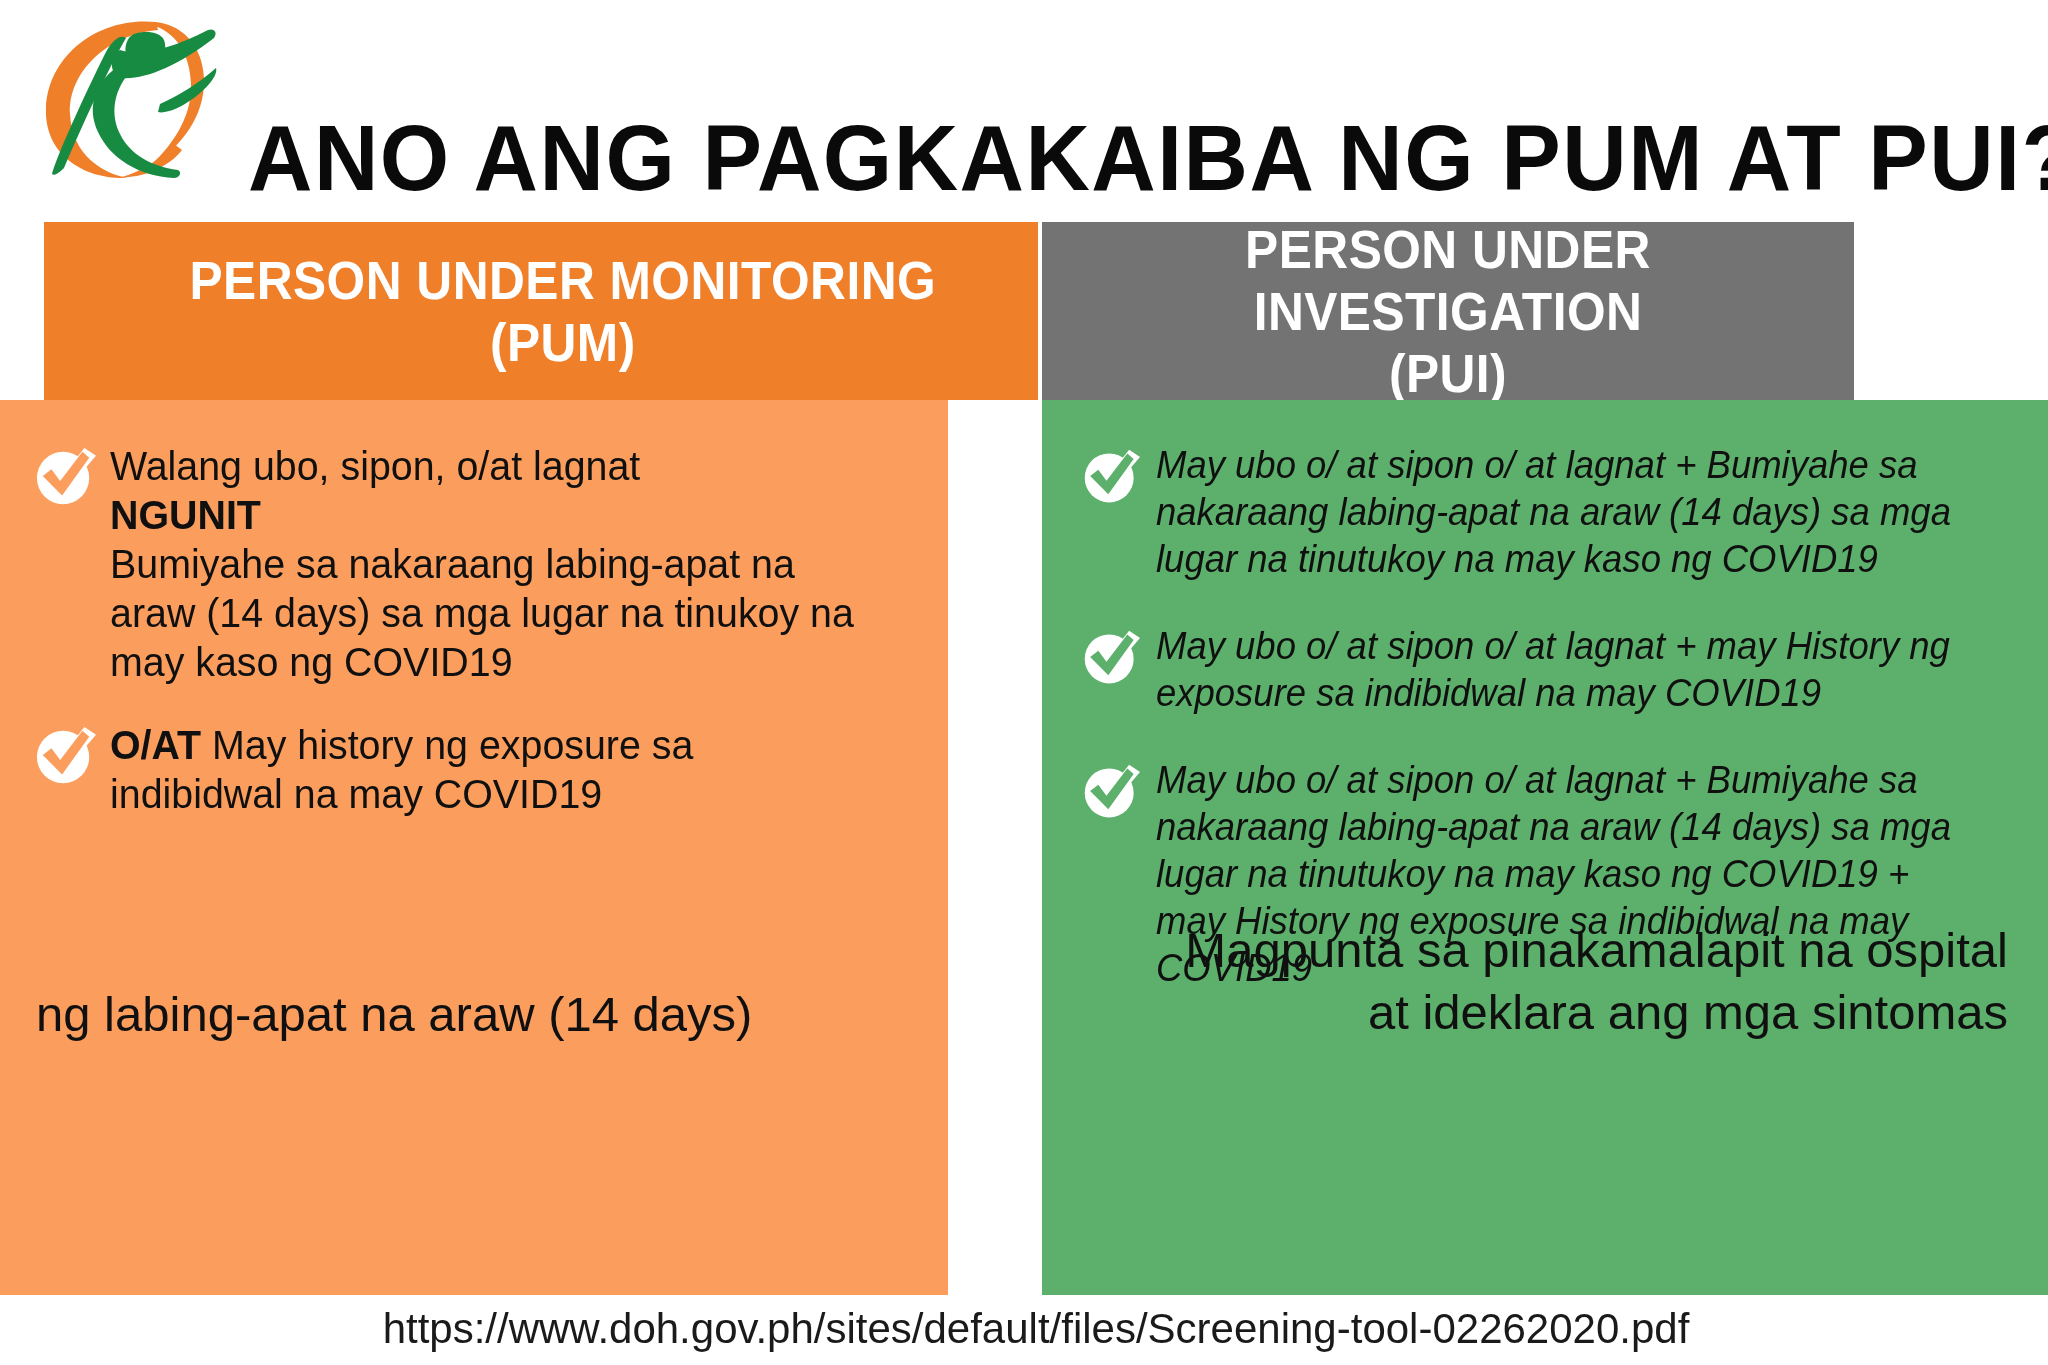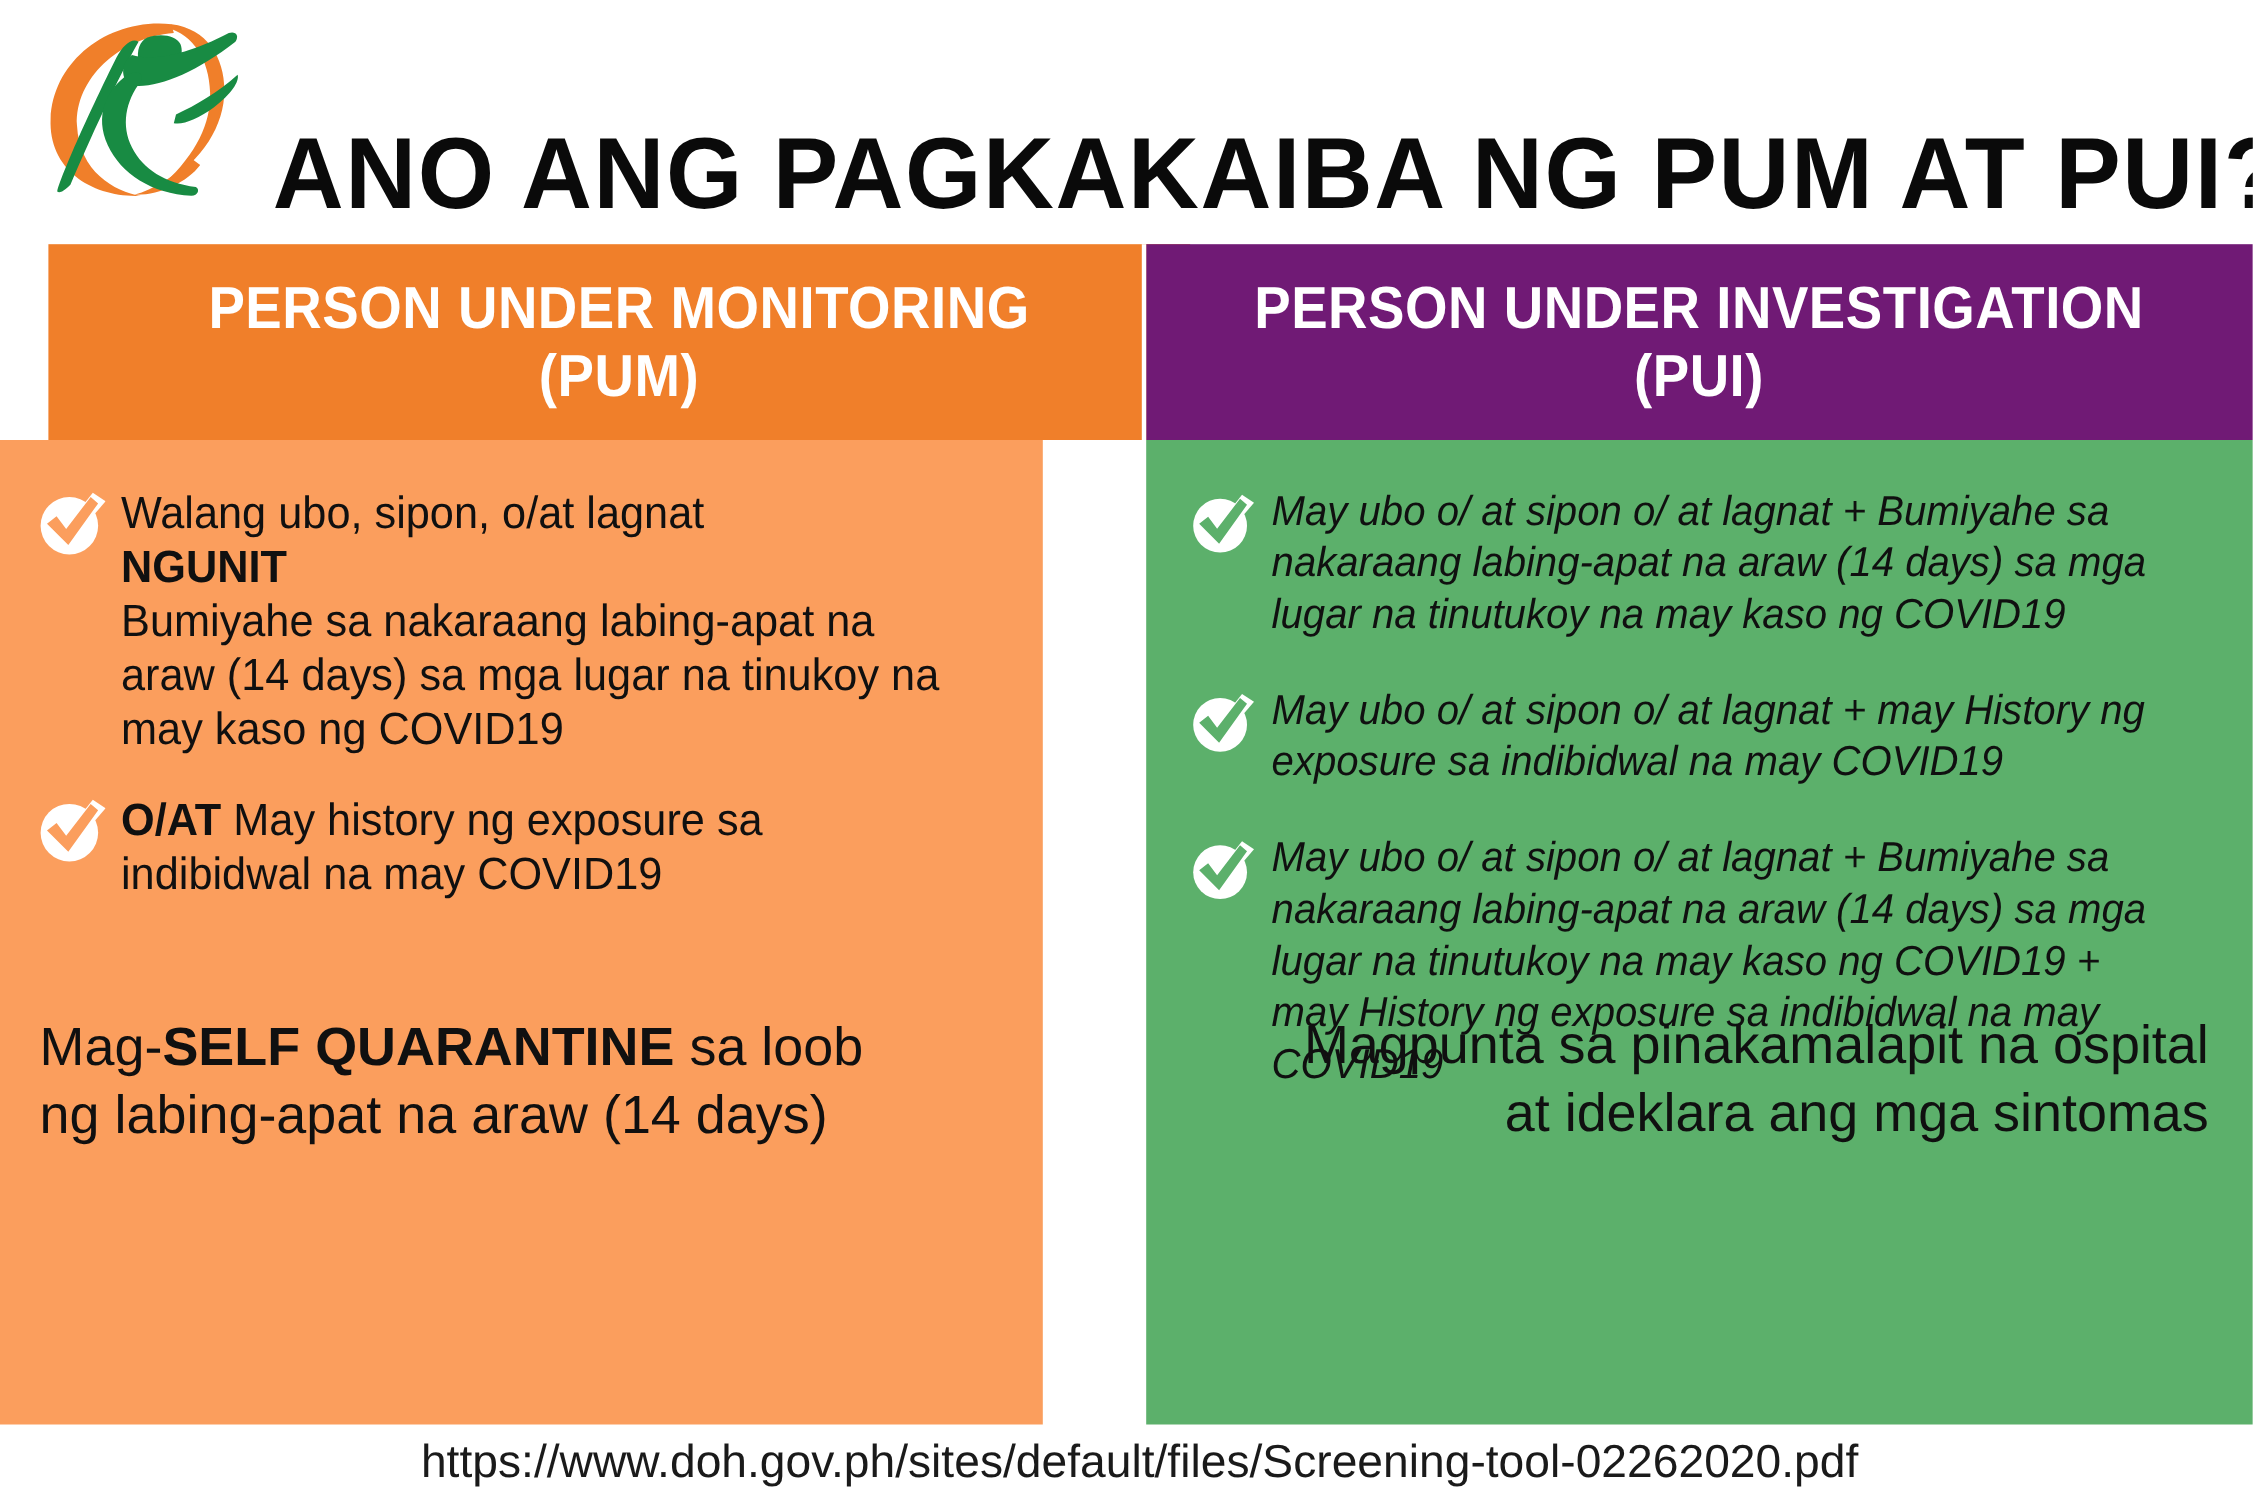--- a/index.html
+++ b/index.html
@@ -64,22 +64,22 @@
     box-sizing: border-box;
   }
   .band-left {
     left: 0;
     width: 1038px;
     background: #F07F2A;
     margin-left: 44px;
   }
   .band-right {
     left: 1042px;
-    width: 1006px;
-    background: #701a75;
+    width: 812px;
+    background: #737373;
   }
   .band-title {
     color: #ffffff;
     font-size: 54px;
     line-height: 62px;
     font-weight: bold;
     text-align: center;
     letter-spacing: 0.5px;
     font-family: "Liberation Sans Narrow", "Liberation Sans", sans-serif;
     transform: scaleX(0.92);
@@ -266,21 +266,20 @@
         <div class="bullet">
           <div class="check-icon"><svg viewBox="0 0 64 64" width="100%" height="100%">
               <circle cx="30" cy="33" r="27" fill="#ffffff"></circle>
               <path d="M52 2 L64 10 L40 38 L33 26 Z" fill="#ffffff"></path>
               <path d="M9 31 L18 24 L27 36 L50 6 L57 12 L29 51 Z" fill="#FB9E5D"></path>
             </svg></div>
           <div class="bullet-text"><b>O/AT </b><span>May history ng exposure sa indibidwal na may COVID19</span></div>
         </div>
       </div>
     <div class="callout callout-left" id="callout-pum">
-        <div><span>Mag-</span><b>SELF QUARANTINE</b><span> sa loob</span></div>
         <div><span>ng labing-apat na araw (14 days)</span></div>
       </div>
   </div>
 
   <div class="panel panel-right">
     <div class="bullets bullets-right" id="bullets-pui">
         <div class="bullet">
           <div class="check-icon"><svg viewBox="0 0 64 64" width="100%" height="100%">
               <circle cx="30" cy="33" r="27" fill="#ffffff"></circle>
               <path d="M52 2 L64 10 L40 38 L33 26 Z" fill="#ffffff"></path>

